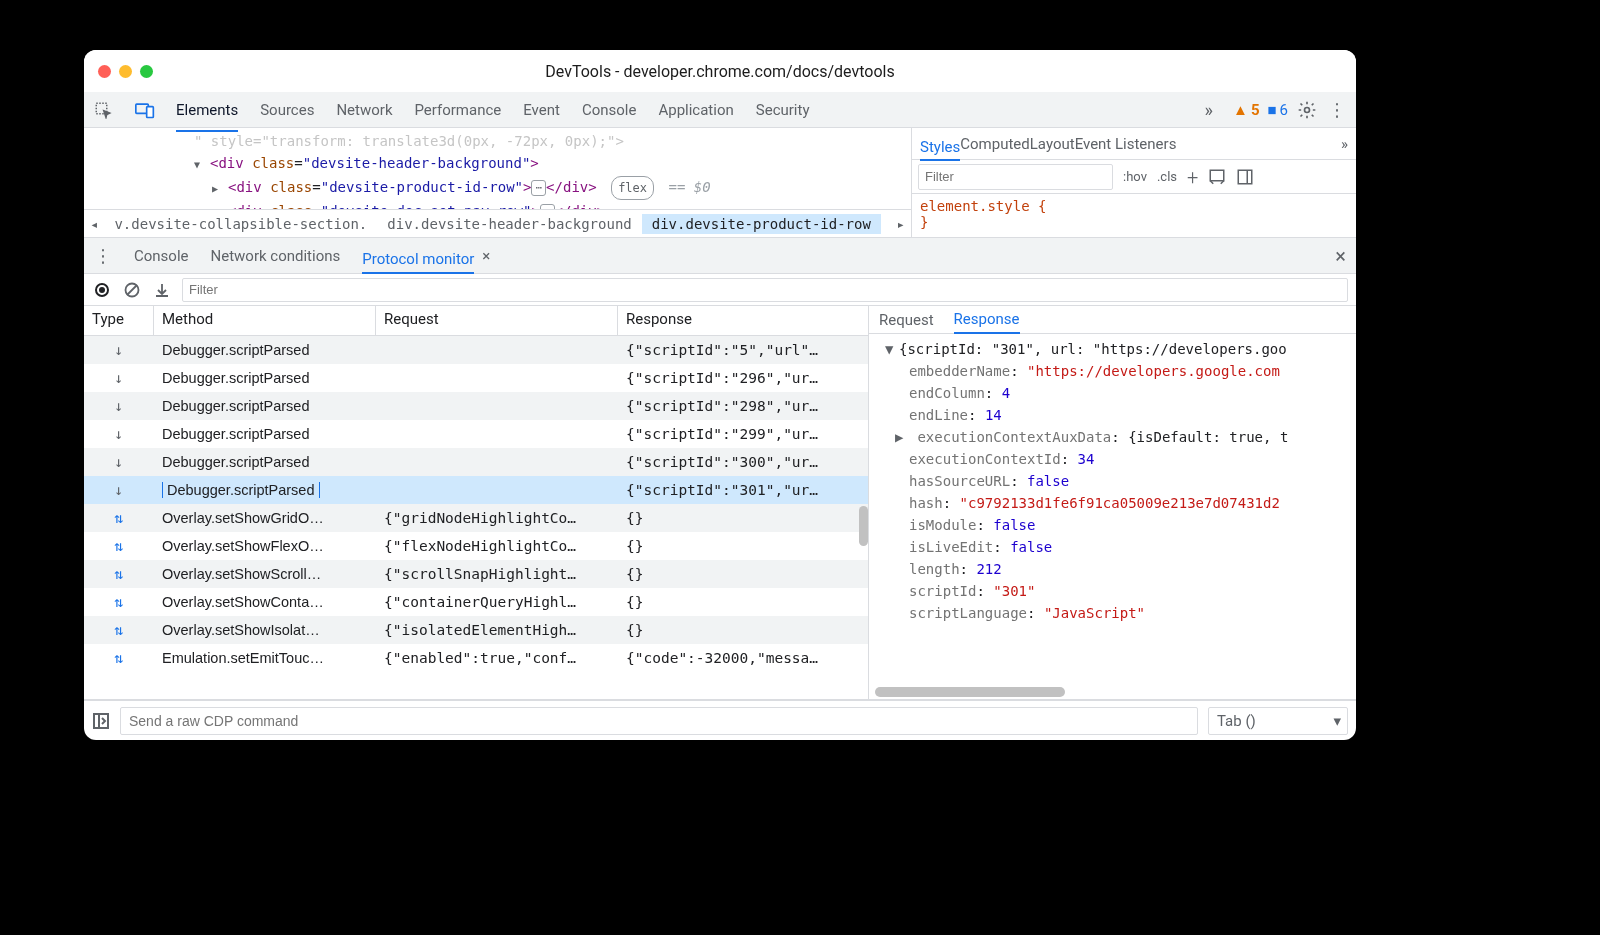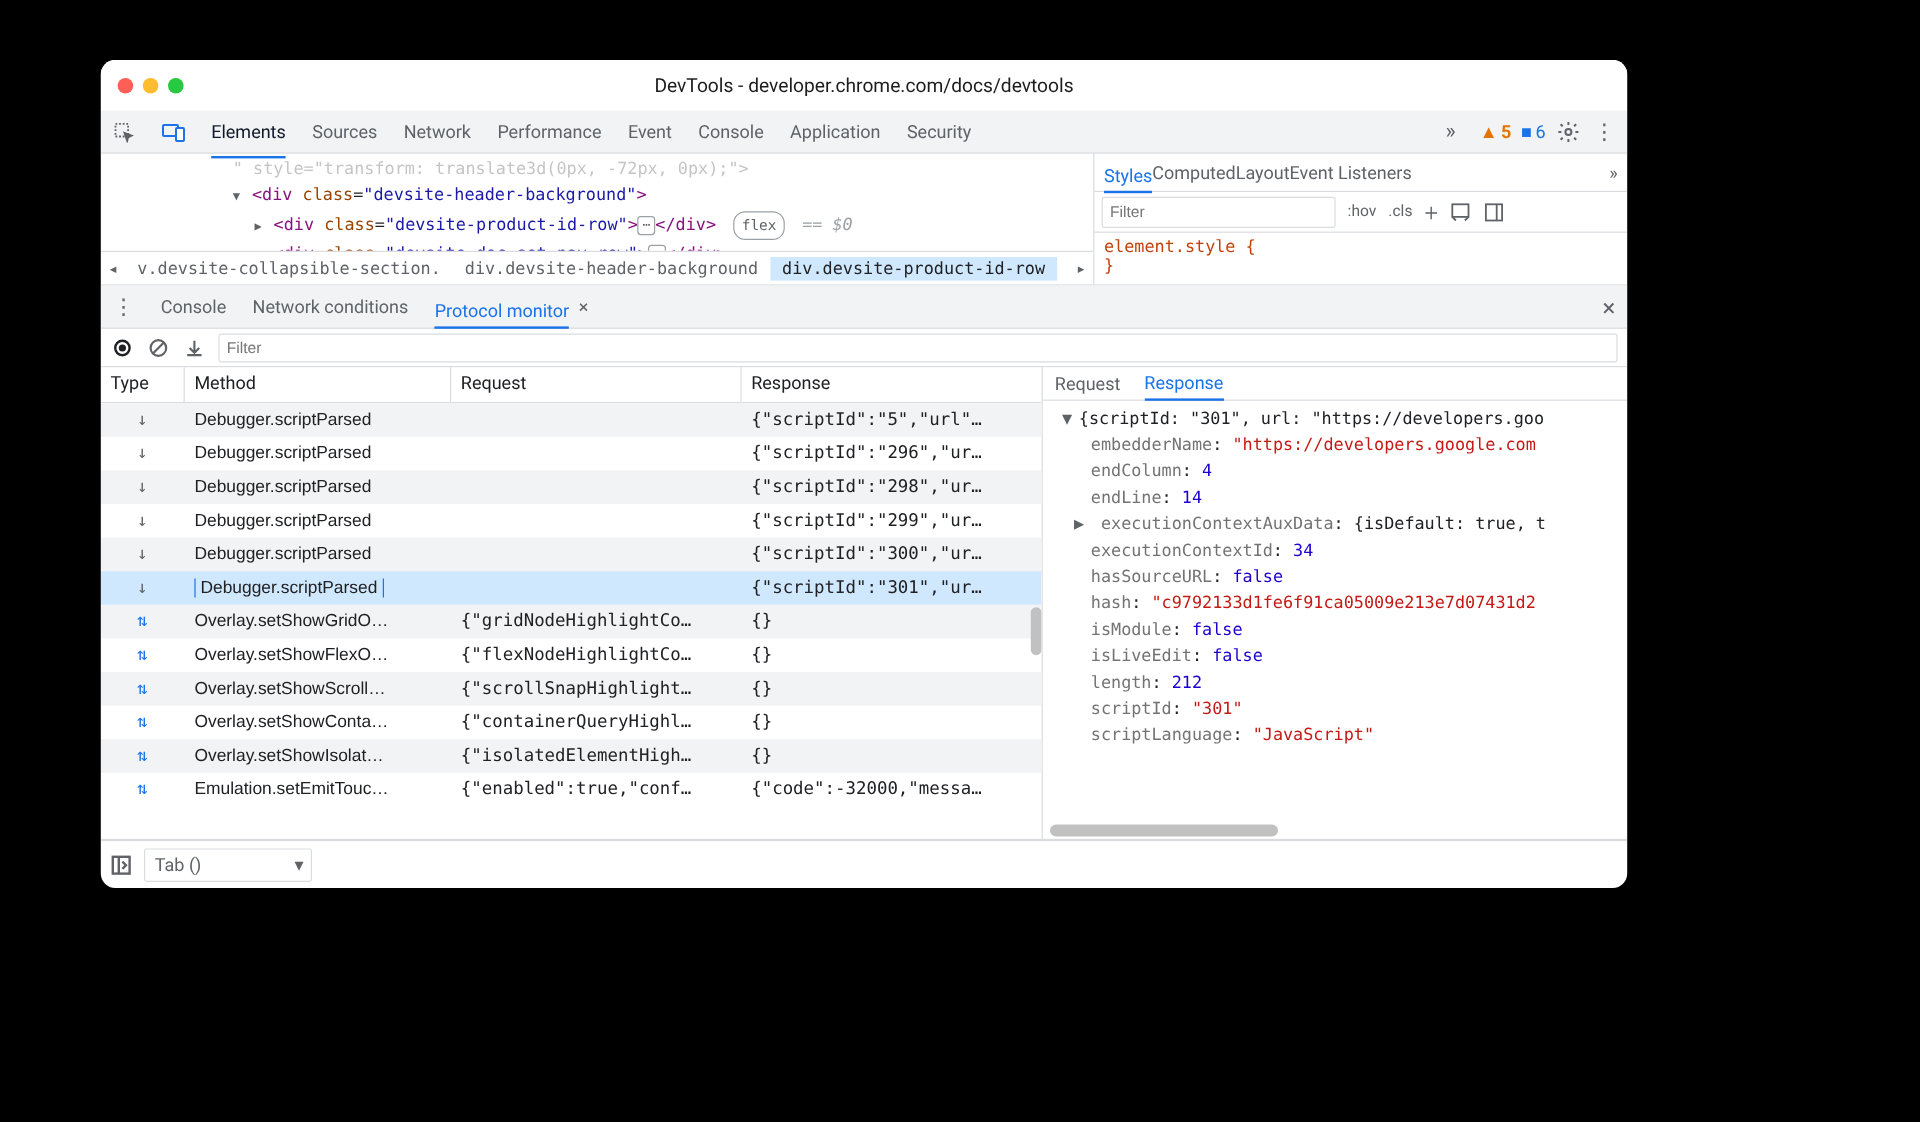--- a/index.html
+++ b/index.html
@@ -407,18 +407,19 @@
   </div>
 
   <div class="cmd-bar">
     <span class="cmd-icon">
         <svg width="18" height="18" fill="none" stroke="#5f6368" stroke-width="2">
           <rect x="2" y="2" width="14" height="14"></rect>
           <line x1="7" y1="2" x2="7" y2="16"></line>
           <path d="M10 6l3 3-3 3"></path>
         </svg>
       </span>
+    <input placeholder="Send a raw CDP command" style="">
     <div class="tab-select">
         <span>Tab ()</span>
       </div>
   </div>
 
 </div>
 
 </body></html>

